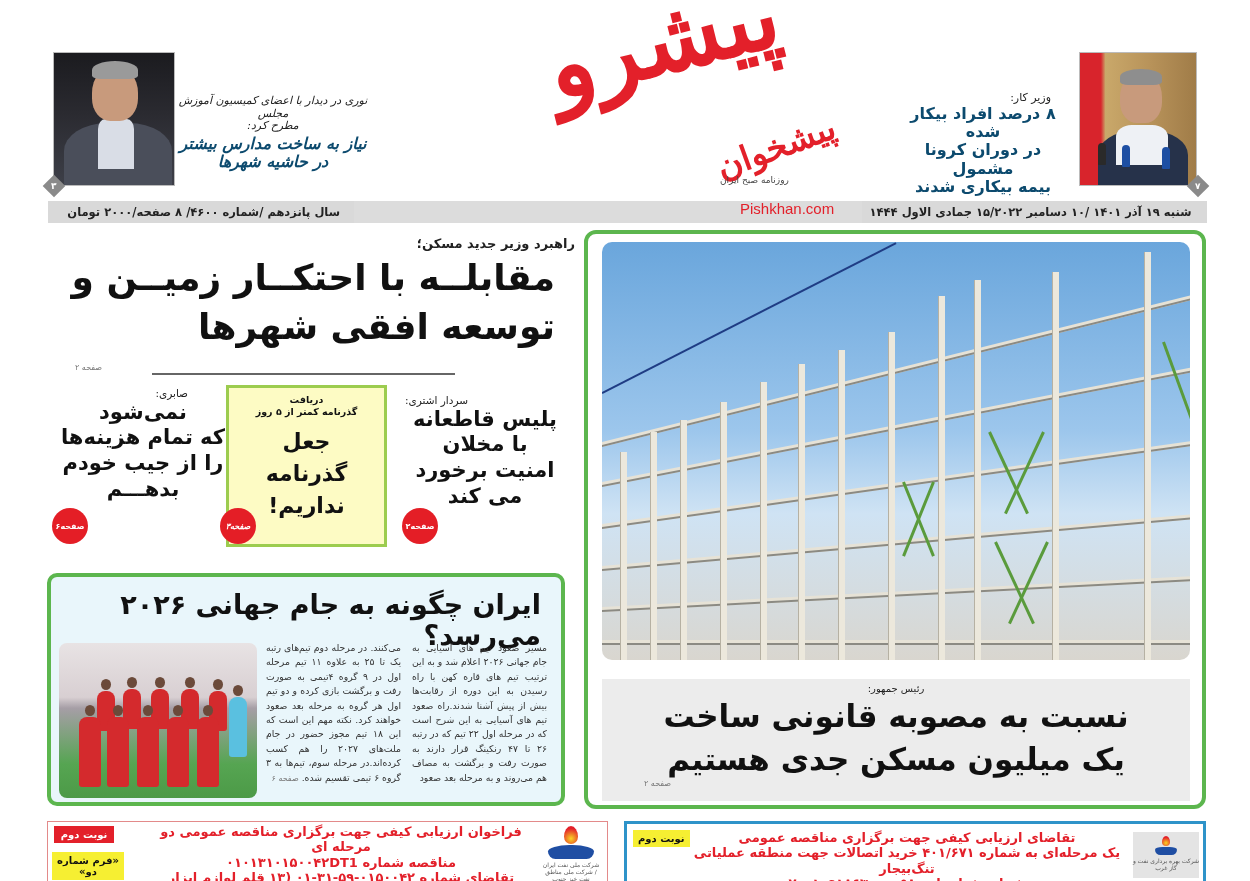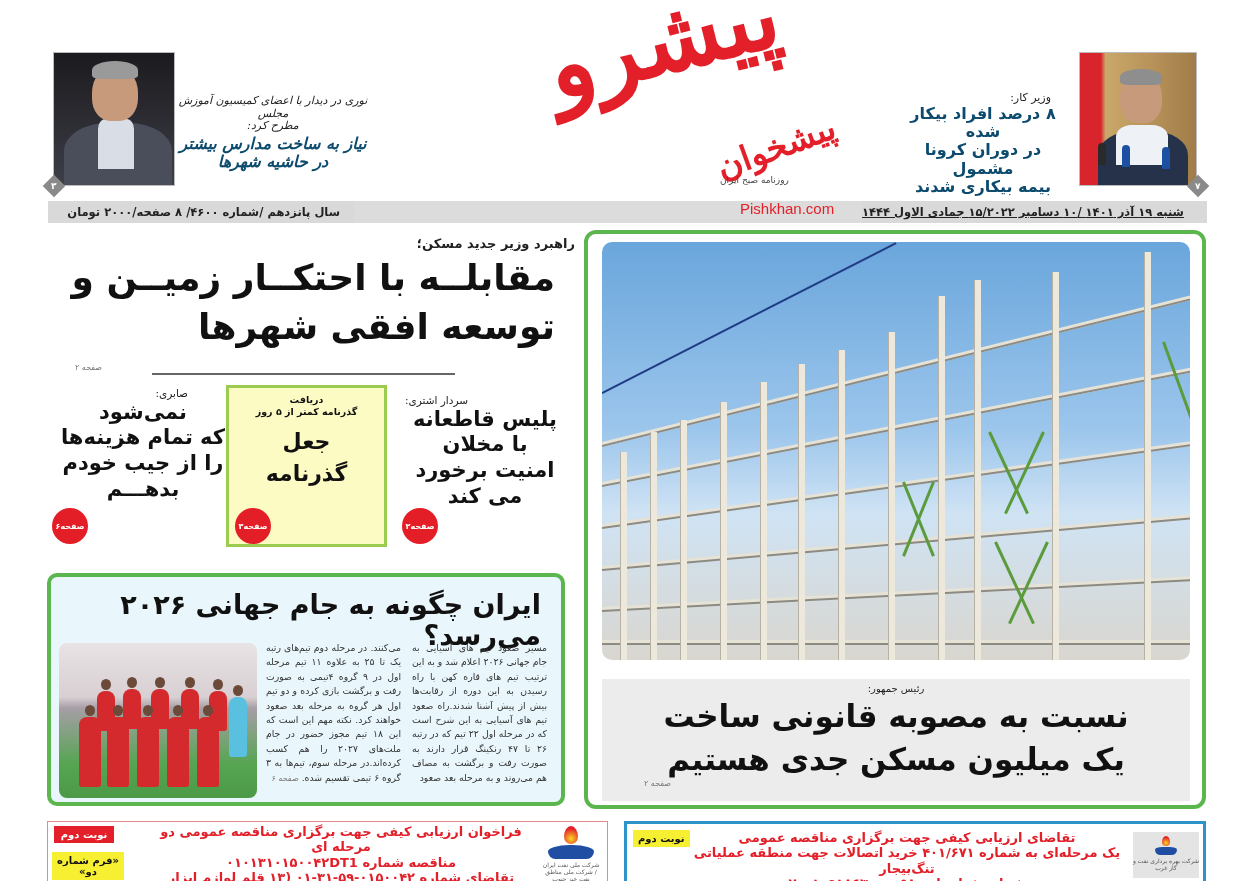--- a/index.html
+++ b/index.html
@@ -28,21 +28,21 @@
   .teaser .head { font-size: 16px; font-weight: bold; color: #0c4a6e; }
   .logo-text { position: absolute; left: 535px; top: 15px; font-family: "DejaVu Serif", serif;
     font-size: 94px; font-weight: bold; color: #e3202a; transform: rotate(-14deg); transform-origin: left top;
     letter-spacing: -6px; }
   .pishkhan-logo { position: absolute; left: 752px; top: 120px; width: 90px; height: 70px;
     font-family: "DejaVu Serif", serif; color: #e3202a; font-size: 34px; font-weight: bold; transform: rotate(-20deg); }
   .pishkhan-tag { position: absolute; left: 720px; top: 175px; font-size: 9px; color: #444; }
 
   
   .datebar { position: absolute; top: 201px; height: 22px; background: #d9d9d9; display: flex; align-items: center; font-size: 11.5px; font-weight: bold; color: #222; }
-  .datebar-right { left: 862px; width: 345px; padding-right: 8px; justify-content: flex-end; text-decoration: underline; }
+  .datebar-right { left: 862px; width: 345px; padding-right: 8px; justify-content: center; }
   .datebar-left { left: 48px; width: 306px; padding-right: 14px; justify-content: flex-start; }
   .datebar-mid { left: 354px; width: 508px; background: #dcdcdc; }
   .pishkhan-url { position: absolute; left: 740px; top: 200px; font-family: "Liberation Sans", sans-serif; font-size: 15px; color: #e3202a; direction: ltr; }
 
   
   .main-story { position: absolute; left: 55px; top: 236px; width: 500px; text-align: right; }
   .main-story .kicker { font-size: 13px; font-weight: bold; color: #222; margin-right: -20px; }
   .main-story .headline { font-size: 36px; font-weight: bold; line-height: 1.25; margin-top: 4px; letter-spacing: 0.5px; }
   .page-ref { font-size: 8px; color: #777; }
   .divider { position: absolute; left: 152px; top: 373px; width: 303px; height: 2px; background: #666; }
@@ -165,23 +165,24 @@
   <div class="head">می کند</div>
 </div>
 <div class="red-badge" style="left:402px;top:508px;">صفحه۲</div>
 
 <div class="yellow-box">
   <div class="kicker">دریافت</div>
   <div class="kicker">گذرنامه کمتر از ۵ روز</div>
   <div class="head">
     <div>جعل</div>
     <div>گذرنامه</div>
-  </div>
-</div>
-<div class="red-badge" style="left:235px;top:508px;">صفحه۳</div>
+    <div>نداریم!</div>
+  </div>
+</div>
+<div class="red-badge" style="left:220px;top:508px;font-style:italic;">صفحه۳</div>
 
 <div class="sub-story" style="left:58px;top:387px;width:170px;">
   <div class="kicker" style="text-align:right;padding-right:40px;">صابری:</div>
   <div class="head">نمی‌شود</div>
   <div class="head">که تمام هزینه‌ها</div>
   <div class="head">را از جیب خودم</div>
   <div class="head">بدهـــم</div>
 </div>
 <div class="red-badge" style="left:52px;top:508px;">صفحه۶</div>
 

